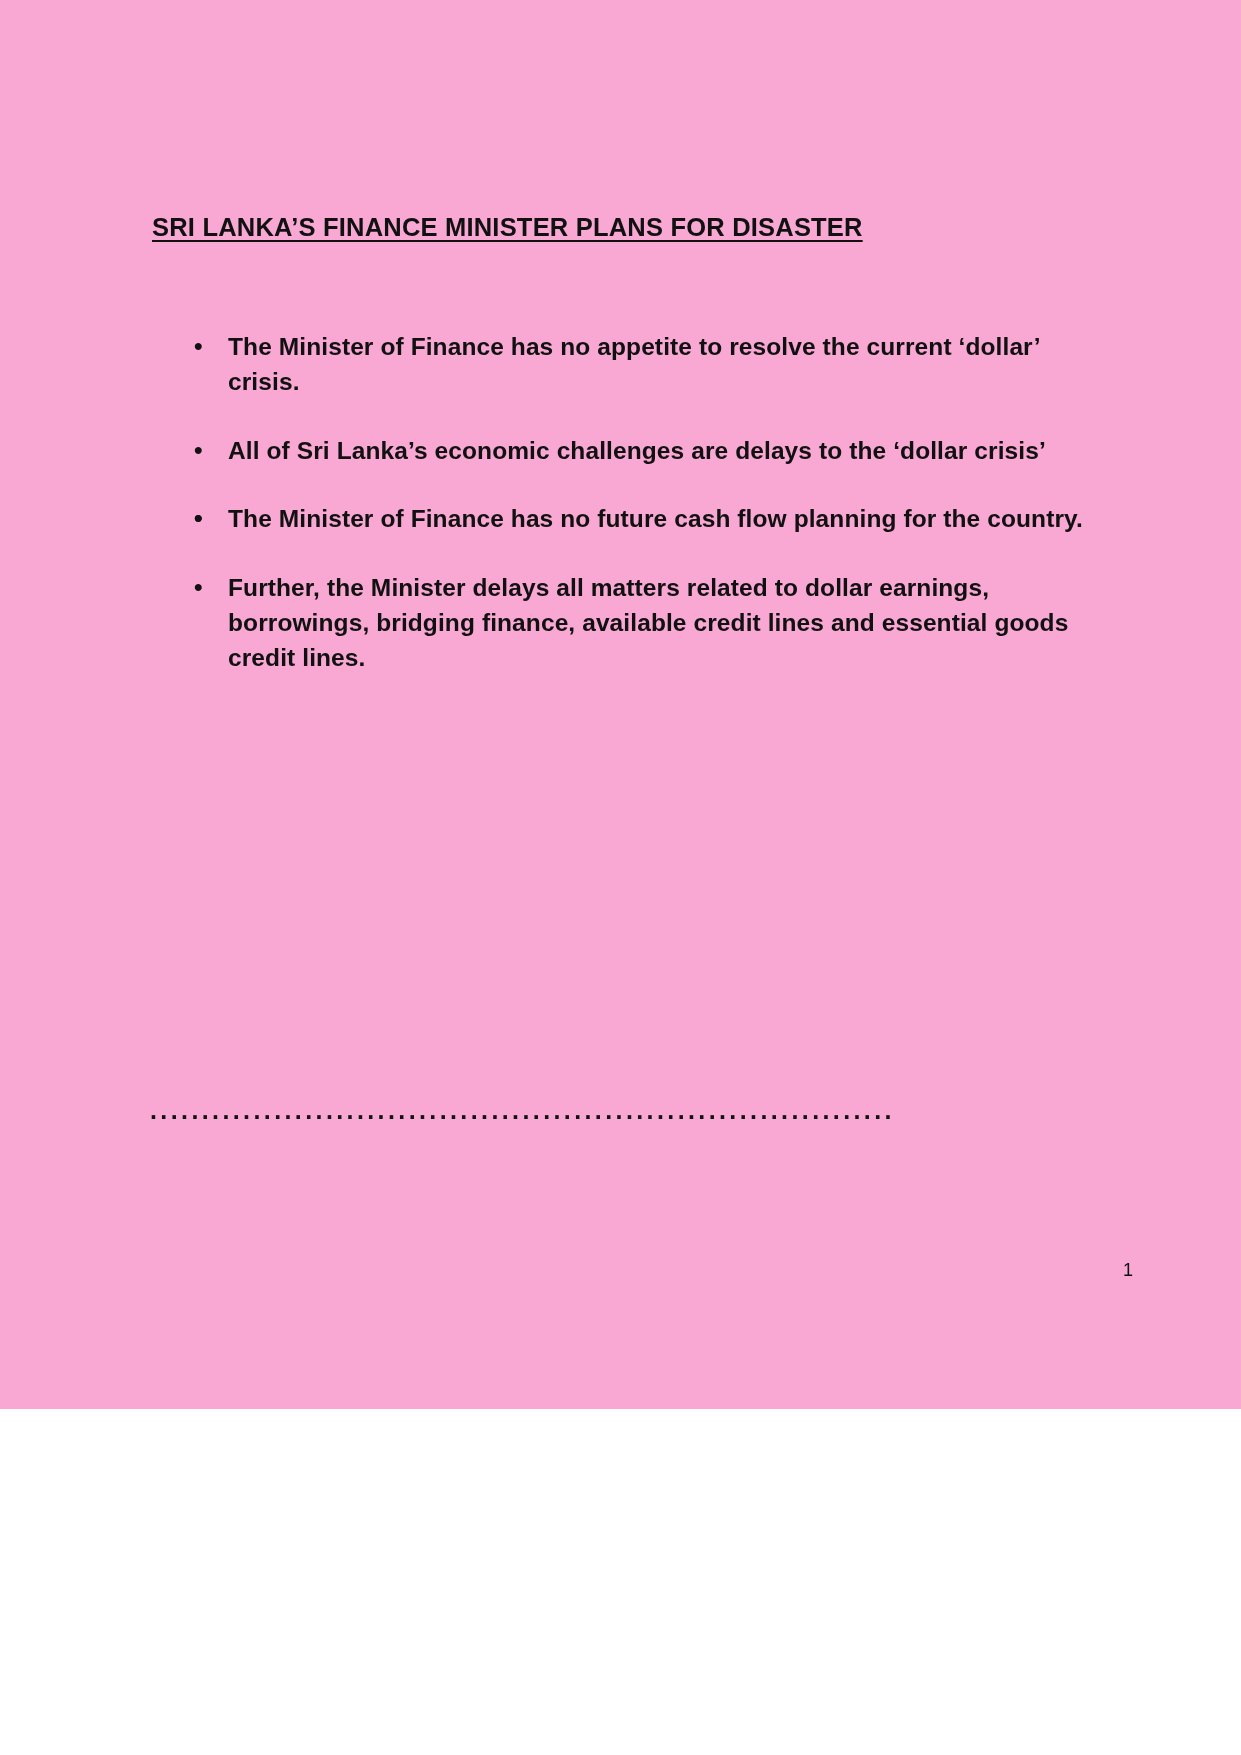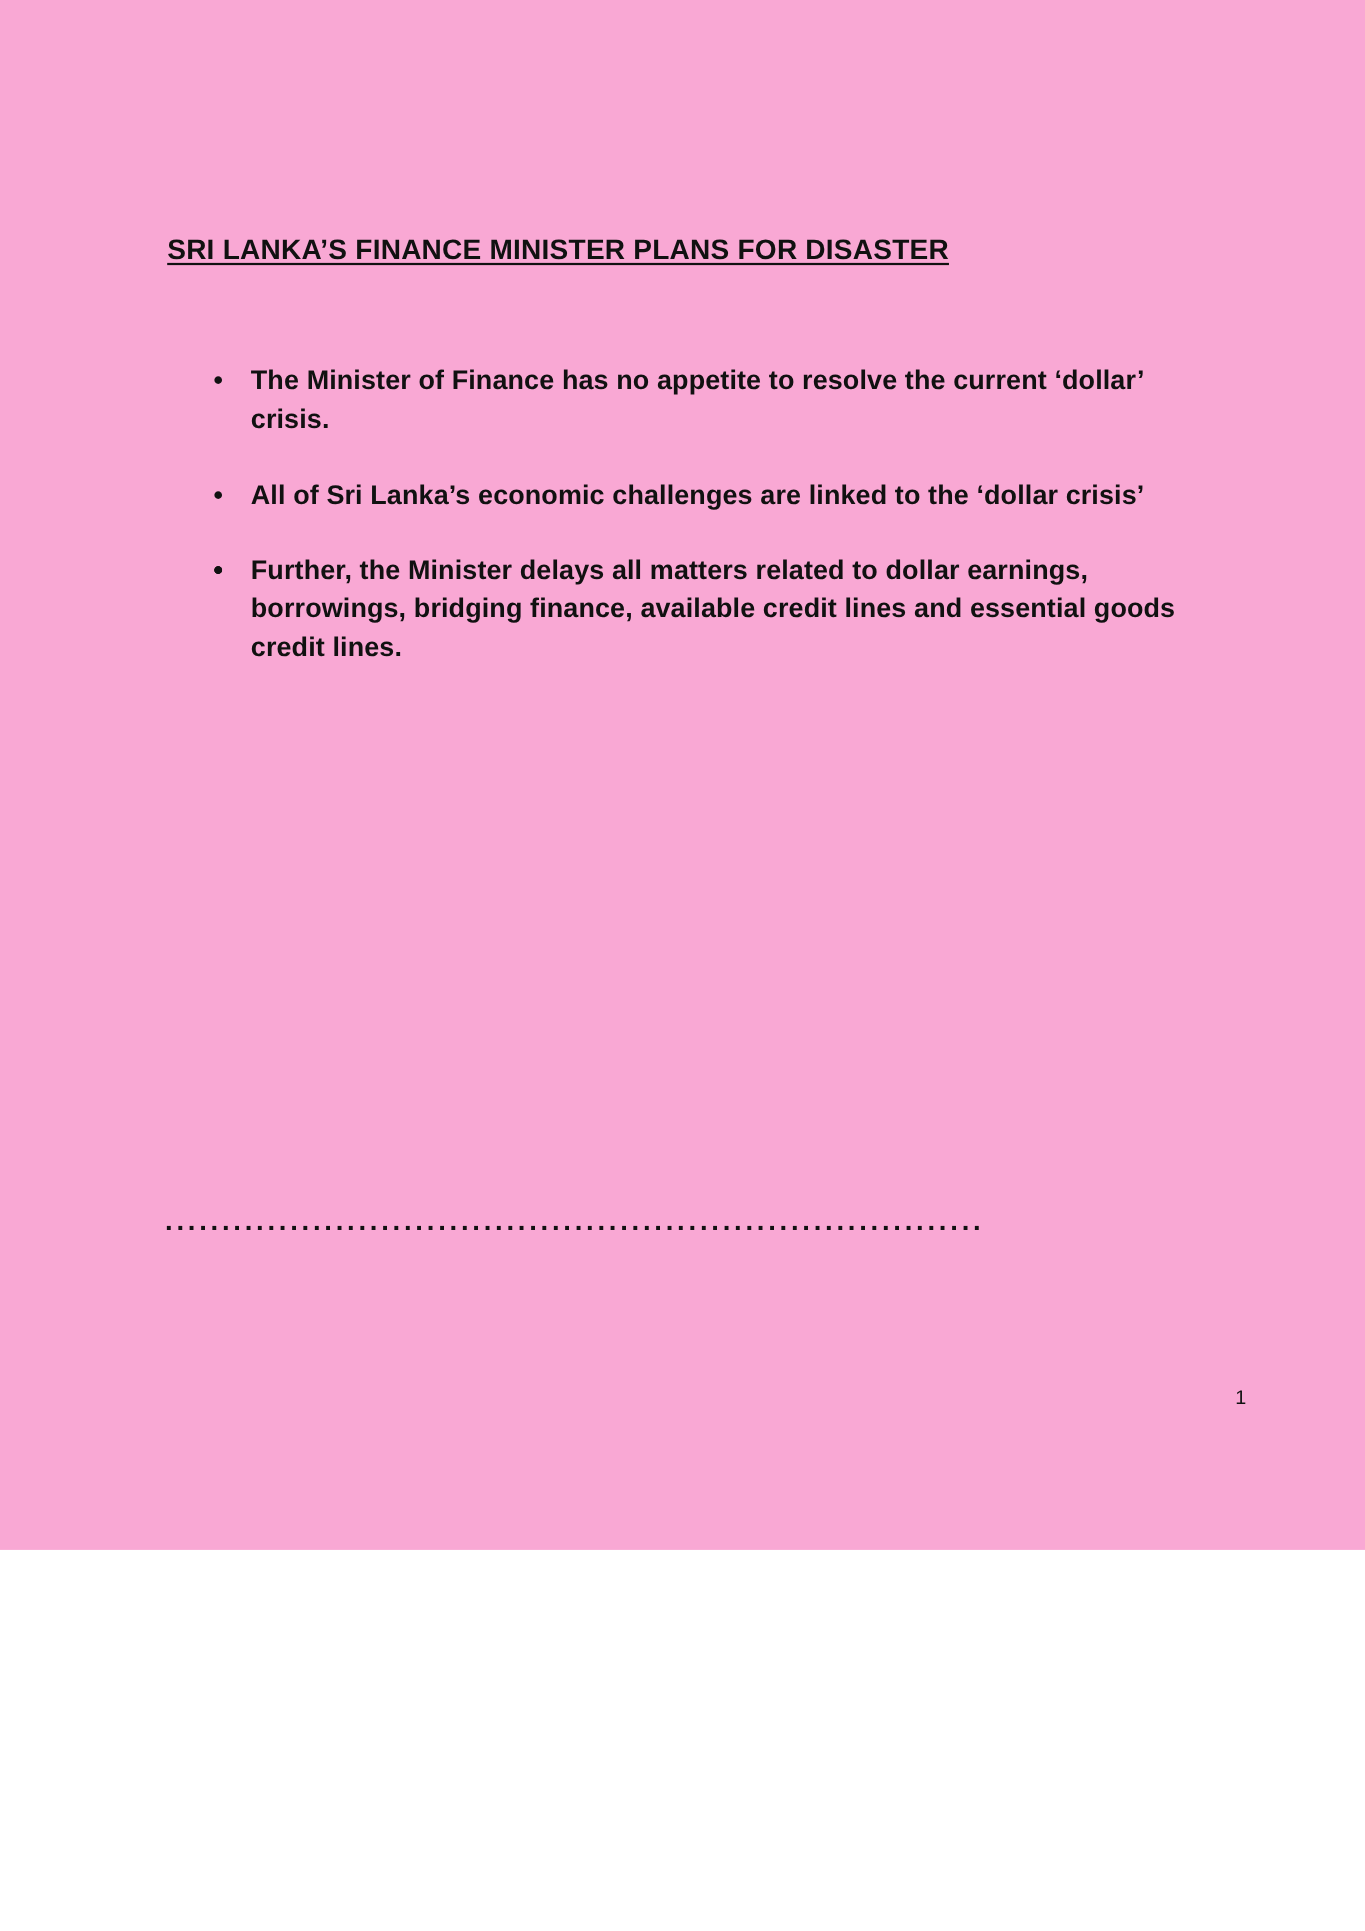--- a/index.html
+++ b/index.html
@@ -90,27 +90,28 @@
 
   <h1 class="doc-title">SRI LANKA’S FINANCE MINISTER PLANS FOR DISASTER</h1>
 
   <ul class="bullet-list">
     <li class="bullet-item">
       <span class="bullet-dot">•</span>
       <span>The Minister of Finance has no appetite to resolve the current ‘dollar’ crisis.</span>
     </li>
     <li class="bullet-item">
       <span class="bullet-dot">•</span>
-      <span>All of Sri Lanka’s economic challenges are linked to the ‘dollar crisis’</span>
+      <span>All of Sri Lanka’s economic challenges are delays to the ‘dollar crisis’</span>
     </li>
     <li class="bullet-item">
       <span class="bullet-dot">•</span>
     </li>
     <li class="bullet-item">
       <span class="bullet-dot">•</span>
+      <span>The Minister of Finance has no future cash flow planning for the country.</span>
     </li>
     <li class="bullet-item">
       <span class="bullet-dot">•</span>
       <span>Further, the Minister delays all matters related to dollar earnings, borrowings, bridging finance, available credit lines and essential goods credit lines.</span>
     </li>
   </ul>
 
   <div class="divider">........................................................................</div>
 
   <div class="page-number">1</div>

